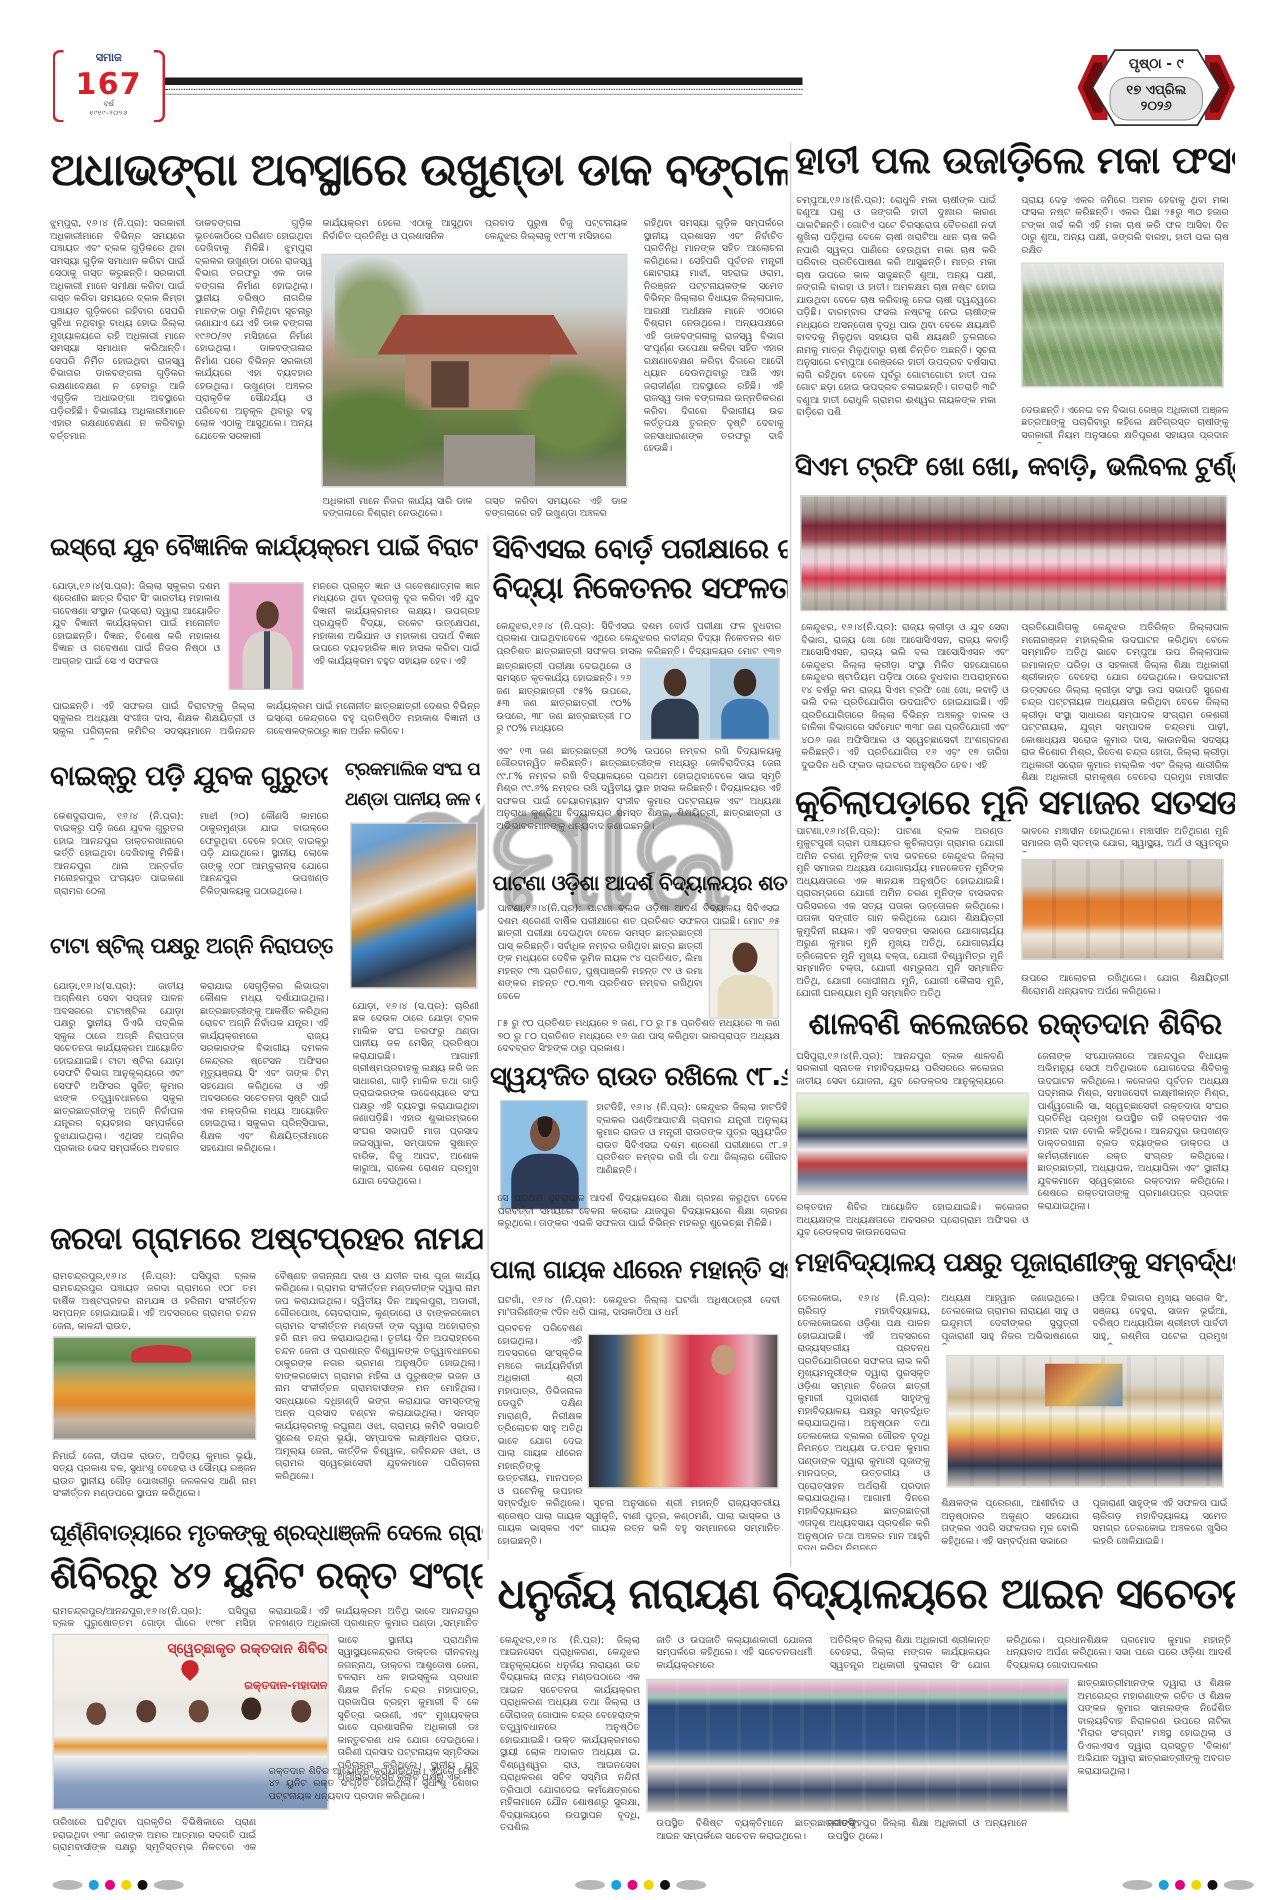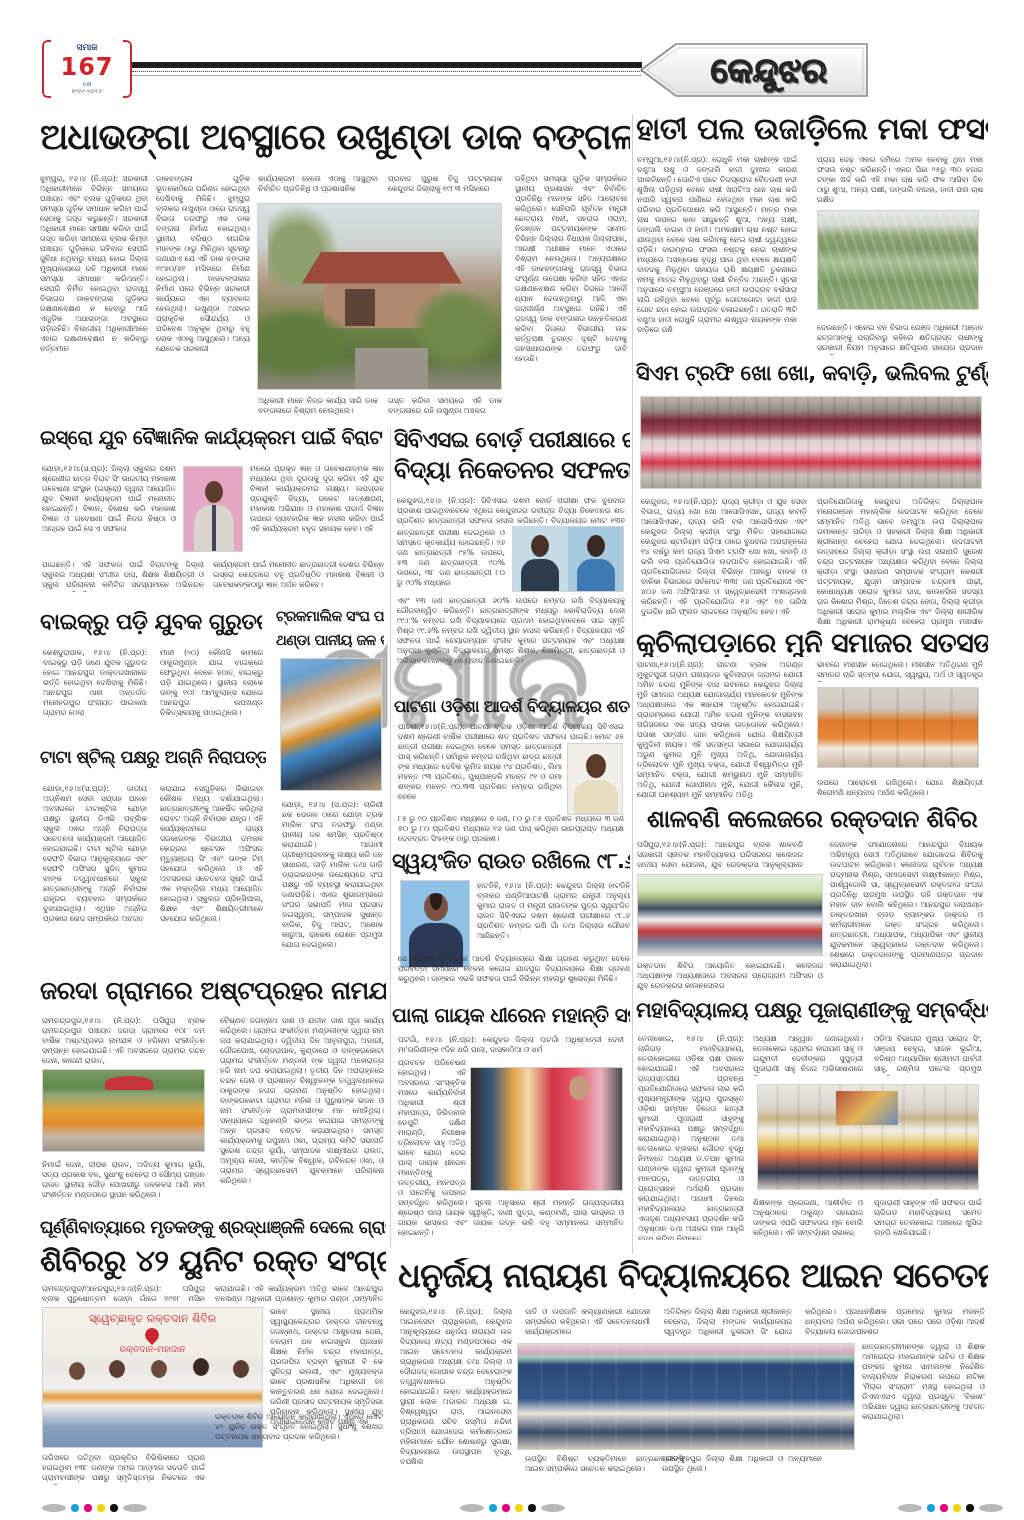--- a/index.html
+++ b/index.html
@@ -28,53 +28,55 @@
 .rule-thin{left:132px;top:75px;width:510px;height:1px;background:#a8a8a8}
 .banner{left:640px;top:42px;width:228px;height:56px}
 .banner .txt{position:absolute;left:34px;right:4px;top:6px;text-align:center;font-size:34px;font-weight:bold;color:#fff;-webkit-text-stroke:1.4px #262626;text-shadow:1.5px 1.5px 0 #9a9a9a;line-height:44px}
 .badge{left:862px;top:38px;width:126px;height:64px}
 .badge .pg{position:absolute;left:0;right:0;top:6px;text-align:center;font-size:11px;color:#222;font-weight:bold}
 .badge .dt{position:absolute;left:0;right:0;top:28px;text-align:center;font-size:10.5px;color:#222;font-weight:bold;line-height:13px}
 .watermark{left:262px;top:560px;width:380px;height:250px;font-size:118px;font-weight:bold;color:rgba(110,110,110,.30);text-align:center;line-height:250px;white-space:nowrap;overflow:hidden;pointer-events:none;-webkit-text-stroke:2px rgba(80,80,80,.25)}
 .reg{position:absolute;top:1503px;height:10px;display:flex;align-items:center;gap:5px}
 .reg .ov{width:24px;height:8px;border-radius:50%;background:#b8b8b8}
 .reg .dot{width:8px;height:8px;border-radius:50%}
-.banner-text{position:absolute;color:#c9262d;font-weight:normal;white-space:nowrap;text-align:center;left:0;right:0}
+.banner-text{position:absolute;color:#c9262d;font-weight:bold;white-space:nowrap;text-align:right;left:0;right:0}
 </style>
 </head>
 <body>
 
 <div class="page">
 
   <div class="abs logo">
     <div class="br l"></div>
     <div class="br r"></div>
     <div class="nm">ସମାଜ</div>
     <div class="num">167</div>
     <div class="lbl">ବର୍ଷ</div>
     <div class="yrs">୧୯୧୯-୨୦୨୬</div>
   </div>
   <div class="abs rule-thick"></div>
   <div class="abs rule-dot"></div>
   <div class="abs rule-thin"></div>
 
-  <div class="abs banner">
-    <svg width="228" height="56" viewBox="0 0 228 56" style="position:absolute;left:0;top:0">
-      <defs>
-        <linearGradient id="bg1" x1="0" y1="0" x2="0" y2="1">
-          <stop offset="0" stop-color="#ffffff"></stop>
-          <stop offset="1" stop-color="#e2e2e2"></stop>
-        </linearGradient>
-      </defs>
-      <polygon points="1,28 36,2 227,2 227,54 36,54" fill="url(#bg1)" stroke="#8a8a8a" stroke-width="1.6"></polygon>
-      <polygon points="7,28 38,6 223,6 223,50 38,50" fill="none" stroke="#c4c4c4" stroke-width="0.8"></polygon>
+
+  <div class="abs badge">
+    <svg width="126" height="64" viewBox="0 0 126 64" style="position:absolute;left:0;top:0">
+      <polygon points="0,32 12,6 24,6 24,58 12,58" fill="#b3161d"></polygon>
+      <polygon points="4,32 13,12 20,12 20,52 13,52" fill="#6d0a0e"></polygon>
+      <polygon points="126,32 114,6 102,6 102,58 114,58" fill="#b3161d"></polygon>
+      <polygon points="122,32 113,12 106,12 106,52 113,52" fill="#6d0a0e"></polygon>
+      <polygon points="12,32 30,2 96,2 114,32 96,62 30,62" fill="#ffffff" stroke="#333" stroke-width="1.4"></polygon>
+      <rect x="26" y="24" width="74" height="34" rx="14" fill="#e3e3e3" stroke="#8a8a8a" stroke-width="0.8"></rect>
     </svg>
-    <div class="txt">କେନ୍ଦୁଝର</div>
-  </div>
-
+    <div class="pg">ପୃଷ୍ଠା - ୯</div>
+    <div class="dt">
+      <div>୧୭ ଏପ୍ରିଲ</div>
+      <div>୨୦୨୬</div>
+    </div>
+  </div>
 
   <div class="vr" style="left:632px;top:114px;height:1140px"></div>
   <div class="vr" style="left:390px;top:428px;height:820px"></div>
 
   <div>
     <div class="h" style="left:40px;top:118px;width:590px;height:44px;font-size:36px;text-align:left;letter-spacing:-1.2px">ଅଧାଭଙ୍ଗା ଅବସ୍ଥାରେ ଉଖୁଣ୍ଡା ଡାକ ବଙ୍ଗଳା, ପଡୁନି ପ୍ରଶାସନର ନଜର</div>
     <div class="t" style="left:40px;top:174px;width:108px;height:250px">ଝୁମ୍ପୁରା, ୧୬।୪ (ନି.ପ୍ର): ସରକାରୀ ଅଧିକାରୀମାନେ ବିଭିନ୍ନ ସମୟରେ ପଞ୍ଚାୟତ ଏବଂ ବ୍ଲକ ଗୁଡ଼ିକରେ ଥିବା ସମସ୍ୟା ଗୁଡ଼ିକ ସମାଧାନ କରିବା ପାଇଁ ସେଠାକୁ ଗସ୍ତ କରୁଛନ୍ତି। ସରକାରୀ ଅଧିକାରୀ ମାନେ ସମୀକ୍ଷା କରିବା ପାଇଁ ଗସ୍ତ କରିବା ସମୟରେ ବ୍ଲକ କିମ୍ବା ପଞ୍ଚାୟତ ଗୁଡ଼ିକରେ ରହିବାର ସେପରି ସୁବିଧା ନଥିବାରୁ ବାଧ୍ୟ ହୋଇ ଜିଲ୍ଲା ମୁଖ୍ୟାଳୟରେ ରହି ଅଧିକାରୀ ମାନେ ସମସ୍ୟା ସମାଧାନ କରିଥାନ୍ତି। ସେପରି ନିର୍ମିତ ହୋଇଥିବା ରାଜସ୍ୱ ବିଭାଗର ଡାକବଙ୍ଗଳା ଗୁଡ଼ିକର ରକ୍ଷଣାବେକ୍ଷଣ ନ ହେବାରୁ ଆଜି ଏଗୁଡ଼ିକ ଅଧାଭଙ୍ଗା ଅବସ୍ଥାରେ ପଡ଼ିରହିଛି। ବିଭାଗୀୟ ଅଧିକାରୀମାନେ ଏହାର ରକ୍ଷଣାବେକ୍ଷଣ ନ କରିବାରୁ ବର୍ତ୍ତମାନ</div>
     <div class="t" style="left:156px;top:174px;width:94px;height:250px">ଡାକବଙ୍ଗଳା ଗୁଡ଼ିକ ଭୂତକୋଠିରେ ପରିଣତ ହୋଇଥିବା ଦେଖିବାକୁ ମିଳିଛି। ଝୁମ୍ପୁରା ବ୍ଲକର ଉଖୁଣ୍ଡା ଠାରେ ରାଜସ୍ୱ ବିଭାଗ ତରଫରୁ ଏକ ଡାକ ବଙ୍ଗଳା ନିର୍ମାଣ ହୋଇଥିଲା। ସ୍ଥାନୀୟ ବରିଷ୍ଠ ନାଗରିକ ମାନଙ୍କ ଠାରୁ ମିଳିଥିବା ସୂଚନାରୁ ଜଣାଯାଏ ଯେ ଏହି ଡାକ ବଙ୍ଗଳା ୧୯୬୦/୬୧ ମସିହାରେ ନିର୍ମାଣ ହୋଇଥିଲା। ଡାକବଙ୍ଗଳାର ନିର୍ମାଣ ପରେ ବିଭିନ୍ନ ସରକାରୀ କାର୍ଯ୍ୟରେ ଏହା ବ୍ୟବହାର ହେଉଥିଲା। ଉଖୁଣ୍ଡା ଅଞ୍ଚଳର ପ୍ରାକୃତିକ ସୌନ୍ଦର୍ଯ୍ୟ ଓ ପରିବେଶ ଅନୁକୂଳ ଥିବାରୁ ବହୁ ଲୋକ ଏଠାକୁ ଆସୁଥିଲେ। ଅନ୍ୟ ଯେତେକ ସରକାରୀ</div>
     <div class="t" style="left:258px;top:174px;width:120px;height:20px">କାର୍ଯ୍ୟକ୍ରମ ହେଲେ ଏଠାକୁ ଆସୁଥିବା ନିର୍ବାଚିତ ପ୍ରତିନିଧି ଓ ପ୍ରଶାସନିକ</div>
     <div class="t" style="left:388px;top:174px;width:114px;height:20px">ପ୍ରବାଦ ପୁରୁଷ ବିଜୁ ପଟ୍ଟନାୟକ କେନ୍ଦୁଝର ଜିଲ୍ଲାକୁ ୧୯୮୩ ମସିହାରେ</div>

